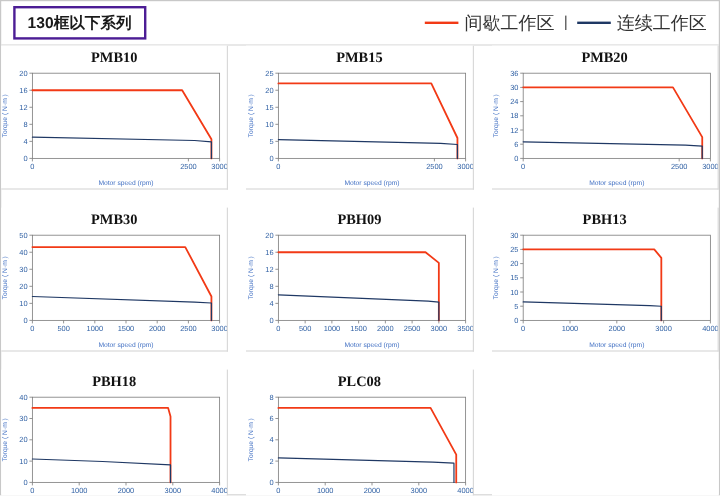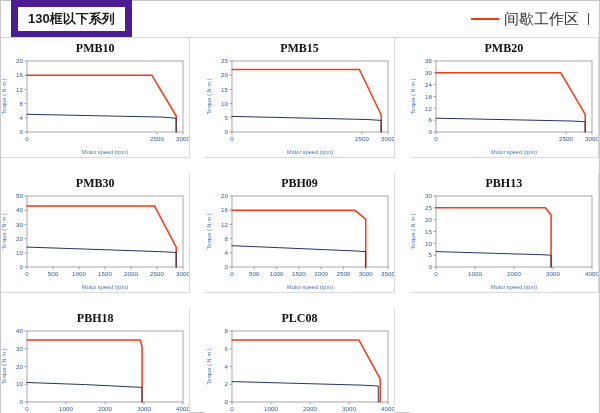--- a/index.html
+++ b/index.html
@@ -14,21 +14,21 @@
     border:1px solid #c8c8c8;
     background:#fff;
     display:flex; flex-direction:column;
   }
   .header {
     height:36px; flex:0 0 36px;
     display:flex; align-items:center; justify-content:space-between;
     padding:0 10px;
   }
   .title-box {
-    border:7px solid #4c1d95;
+    border:2px solid #4c1d95;
     padding:3px 10px;
     font-weight:bold; font-size:13px; color:#1a1a1a;
     background:#fff;
   }
   .legend { display:flex; align-items:center; gap:9px; font-size:15px; color:#333; }
   .legend-item { display:flex; align-items:center; gap:5px; }
   .legend-line { display:inline-block; width:28px; height:2px; background:#f23a16; }
   .legend-sep { width:1px; height:12px; background:#444; }
   .grid {
     flex:1;
@@ -62,20 +62,24 @@
   <div class="header">
     <div class="title-box">
       <span>130框以下系列</span>
     </div>
     <div class="legend">
       <span class="legend-item">
         <span class="legend-line" style="background: rgb(242, 58, 22);"></span>
         <span>间歇工作区</span>
       </span>
       <span class="legend-sep"></span>
+      <span class="legend-item">
+        <span class="legend-line" style="background: rgb(31, 56, 100);"></span>
+        <span>连续工作区</span>
+      </span>
     </div>
   </div>
   <div class="grid" id="charts-grid">
       <div class="cell">
         <div class="chart-title">PMB10</div>
         <svg viewBox="0 0 192 102" class="chart-svg">
           <rect x="28" y="6" width="156" height="71" fill="none" stroke="#808080" stroke-width="0.7"></rect>
           <line x1="28" x2="25.5" y1="77" y2="77" stroke="#808080" stroke-width="0.7"></line>
           <text x="24" y="79.2" text-anchor="end" font-size="6.2" fill="#2e5fa3">0</text>
           <line x1="28" x2="25.5" y1="62.8" y2="62.8" stroke="#808080" stroke-width="0.7"></line>

